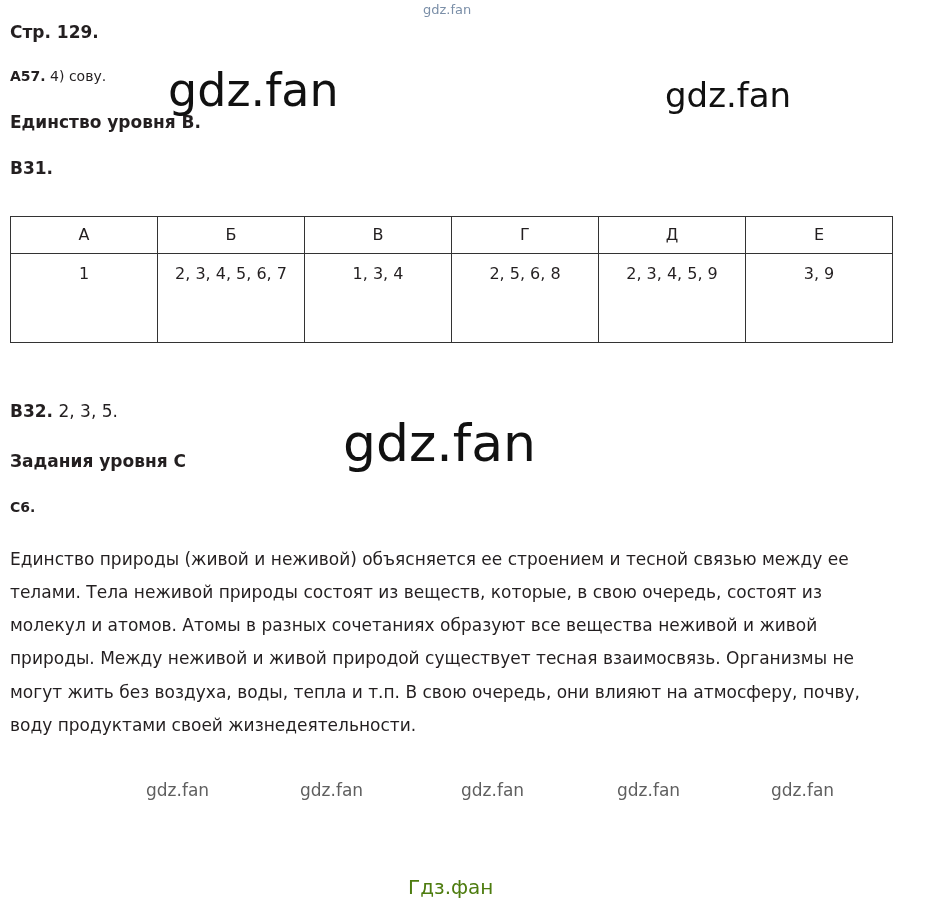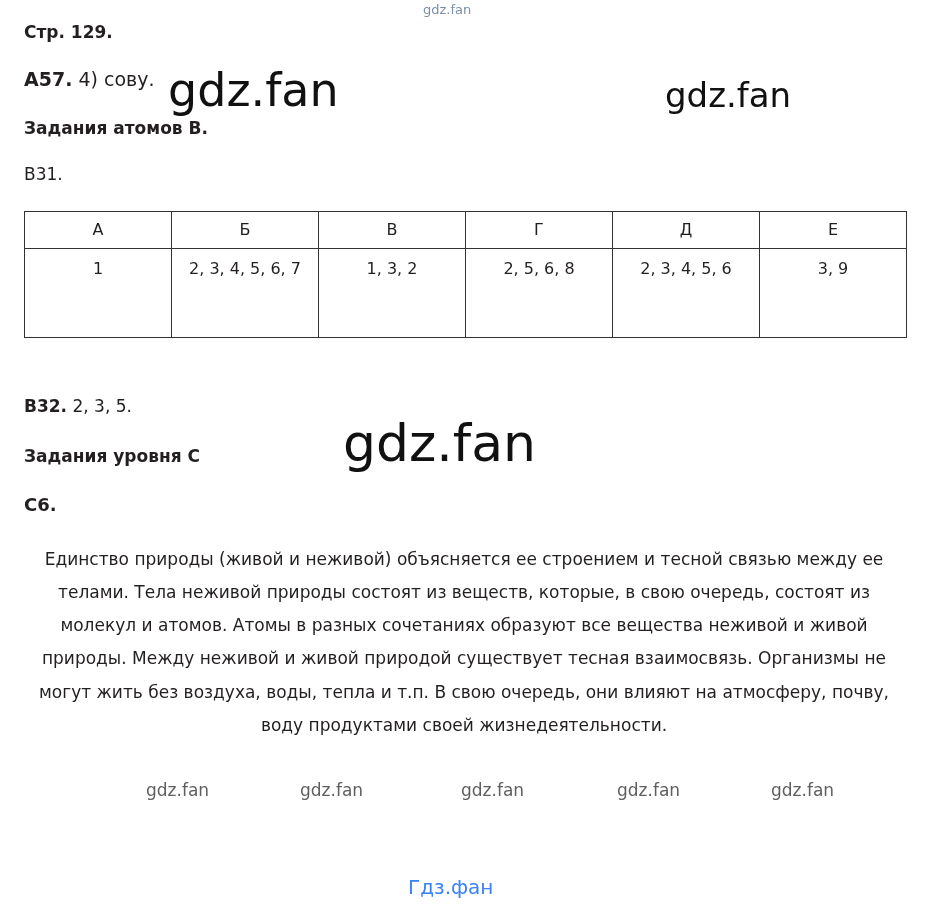--- a/index.html
+++ b/index.html
@@ -17,45 +17,45 @@
   }
   .page {
     position: relative;
     width: 931px;
     height: 912px;
     padding: 0;
     box-sizing: border-box;
   }
   .content {
     position: relative;
-    padding: 22px 24px 0 24px;
+    padding: 22px 24px 0 10px;
     box-sizing: border-box;
     z-index: 2;
   }
   .page-num {
     font-weight: bold;
     font-size: 17px;
     margin-bottom: 26px;
   }
   .item-line {
-    font-size: 19px;
+    font-size: 14px;
     margin-bottom: 28px;
   }
   .item-label {
     font-weight: bold;
   }
   .section-head {
     font-weight: bold;
     font-size: 17px;
     margin-bottom: 26px;
   }
   .task-label {
-    font-weight: normal;
-    font-size: 17px;
-    margin-bottom: 27px;
+    font-weight: bold;
+    font-size: 17px;
+    margin-bottom: 38px;
   }
   table.answers {
     border-collapse: collapse;
     width: 883px;
     table-layout: fixed;
     margin: 0 0 0 0;
   }
   table.answers td, table.answers th {
     border: 1px solid #333333;
     font-size: 16px;
@@ -77,28 +77,28 @@
     font-size: 17px;
     margin-bottom: 30px;
   }
   .sec-c {
     font-weight: bold;
     font-size: 17px;
     margin-bottom: 28px;
   }
   .c6 {
     font-weight: bold;
-    font-size: 18px;
+    font-size: 14px;
     margin-bottom: 28px;
   }
   .paragraph {
     font-size: 17px;
     line-height: 1.95;
     max-width: 880px;
-    text-align: center;
+    text-align: left;
   }
   
   .wm {
     position: absolute;
     color: #1a1a1a;
     font-family: "DejaVu Sans", sans-serif;
     pointer-events: none;
     white-space: nowrap;
     z-index: 3;
   }
@@ -137,58 +137,58 @@
   .wm-small {
     position: absolute;
     font-size: 17px;
     color: #5f5f5f;
   }
   .wm-bottom {
     position: absolute;
     top: 875px;
     left: 408px;
     font-size: 20px;
-    color: #3b82f6;
+    color: #4d7c0f;
     z-index: 3;
   }
 </style>
 </head>
 <body>
 
 <div class="page">
 
   <div class="content">
 
     <div class="page-num">Стр. 129.</div>
 
     <div class="item-line">
       <span class="item-label">А57.</span>
       <span>4) сову.</span>
     </div>
 
-    <div class="section-head">Задания атомов В.</div>
+    <div class="section-head">Единство уровня В.</div>
 
     <div class="task-label">В31.</div>
 
     <table class="answers">
       <tbody>
           <tr class="head">
         <td>А</td>
         <td>Б</td>
         <td>В</td>
         <td>Г</td>
         <td>Д</td>
         <td>Е</td>
       </tr>
       <tr class="body">
         <td>1</td>
         <td>2, 3, 4, 5, 6, 7</td>
-        <td>1, 3, 2</td>
+        <td>1, 3, 4</td>
         <td>2, 5, 6, 8</td>
-        <td>2, 3, 4, 5, 6</td>
+        <td>2, 3, 4, 5, 9</td>
         <td>3, 9</td>
       </tr>
     </tbody>
       </table>
 
     <div class="spacer-after-table"></div>
 
     <div class="b32-line">
       <span class="item-label">В32.</span>
       <span>2, 3, 5.</span>

